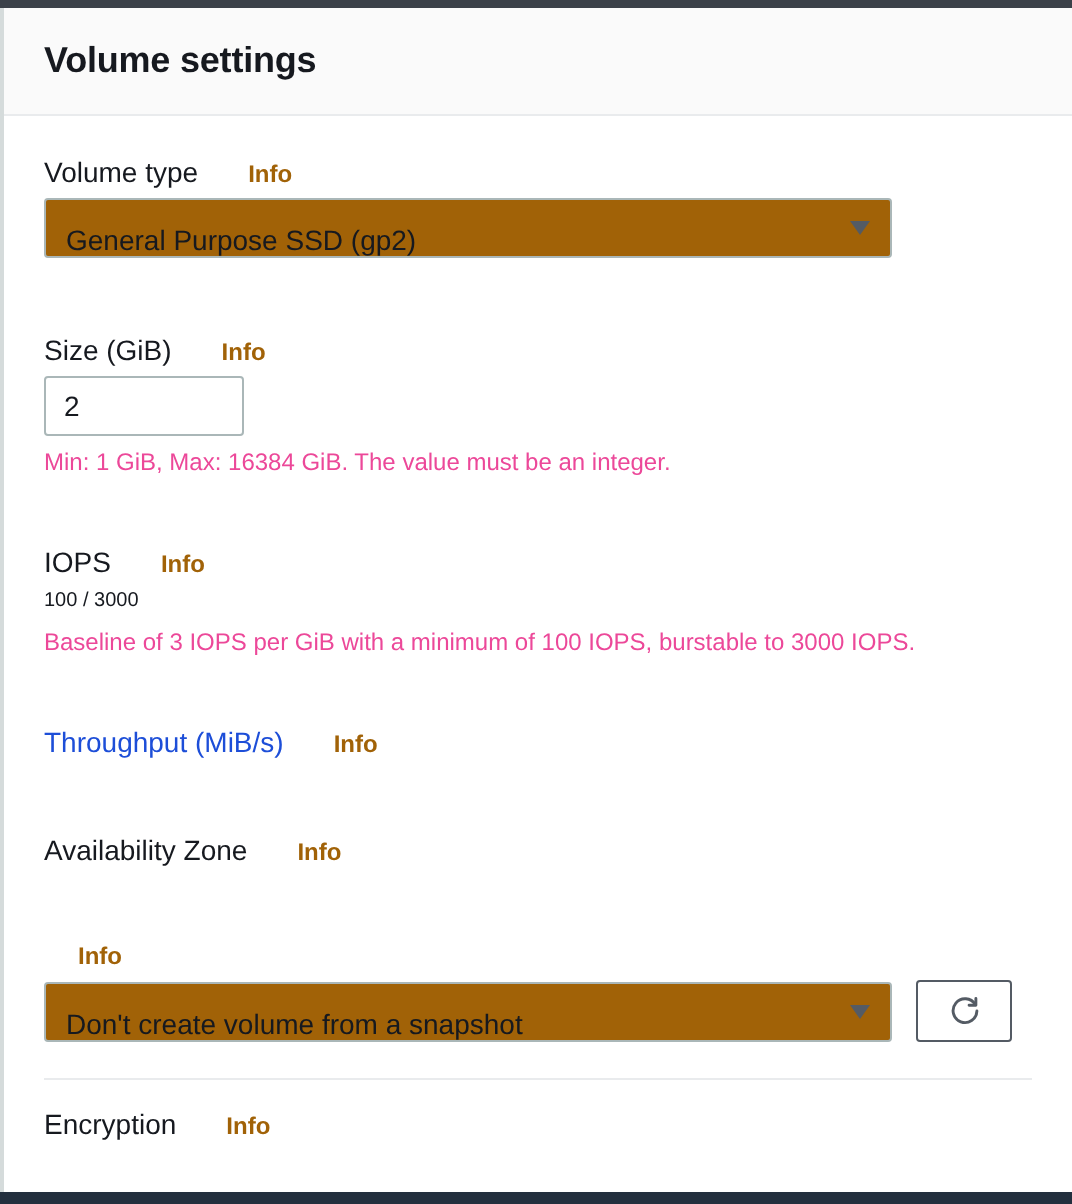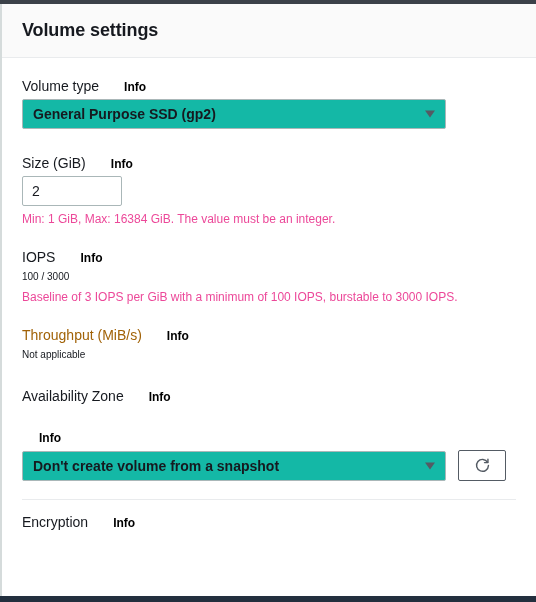--- a/index.html
+++ b/index.html
@@ -65,64 +65,63 @@
     font-weight: bold;
     color: #16191f;
     letter-spacing: -0.1px;
   }
 
   
   .panel-body {
     padding: 20px 20px 0 20px;
   }
 
-  .field { margin-bottom: 4px; }
+  .field { margin-bottom: 16px; }
 
   .label-row {
     display: flex;
     align-items: baseline;
     gap: 8px;
     margin-bottom: 5px;
   }
   .field-label {
     font-size: 14px;
     color: #16191f;
   }
-  .field-label.muted { color: #a16207; }
+  .field-label.muted { color: #1d4ed8; }
   .field-label .optional {
     font-style: italic;
     color: #16191f;
   }
   .info-link {
     font-size: 12px;
     font-weight: bold;
-    color: #000000;
+    color: #a16207;
     text-decoration: none;
     cursor: pointer;
     padding-left: 17px;
   }
 
   
   .select-wrap {
     position: relative;
     display: block;
   }
   .select-box {
     height: 30px;
     border: 1px solid #aab7b8;
     border-radius: 2px;
-    background: #14b8a6;
-    display: flex;
-    align-items: center;
+    background: #a16207;
+    display: flex;
+    align-items: flex-end;
     padding: 0 30px 0 10px;
     font-size: 14px;
     color: #16191f;
     cursor: pointer;
     user-select: none;
-    font-weight: bold;
   }
   .select-caret {
     position: absolute;
     right: 11px;
     top: 50%;
     transform: translateY(-50%);
     width: 0; height: 0;
     border-left: 5px solid transparent;
     border-right: 5px solid transparent;
     border-top: 7px solid #545b64;
@@ -242,21 +241,20 @@
         <div class="hint">Baseline of 3 IOPS per GiB with a minimum of 100 IOPS, burstable to 3000 IOPS.</div>
       </div>
 
       <div class="spacer-18"></div>
 
       <div class="field">
         <div class="label-row">
           <span class="field-label muted">Throughput (MiB/s)</span>
           <span class="info-link">Info</span>
         </div>
-        <div class="static-value">Not applicable</div>
       </div>
 
       <div class="spacer-22"></div>
 
       <div class="field">
         <div class="label-row">
           <span class="field-label">Availability Zone</span>
           <span class="info-link">Info</span>
         </div>
       </div>

